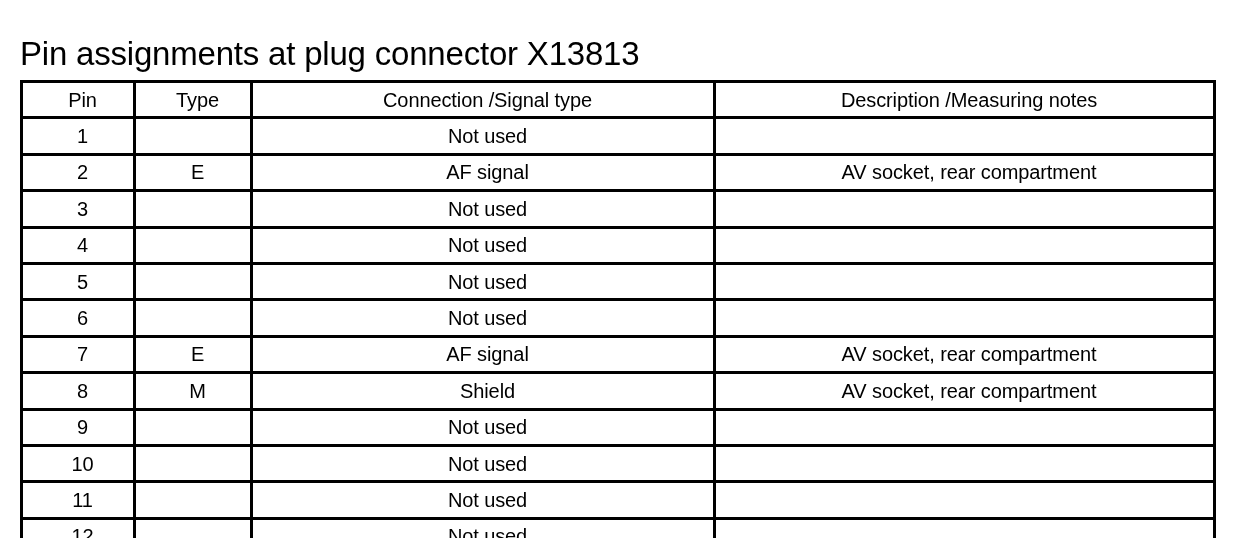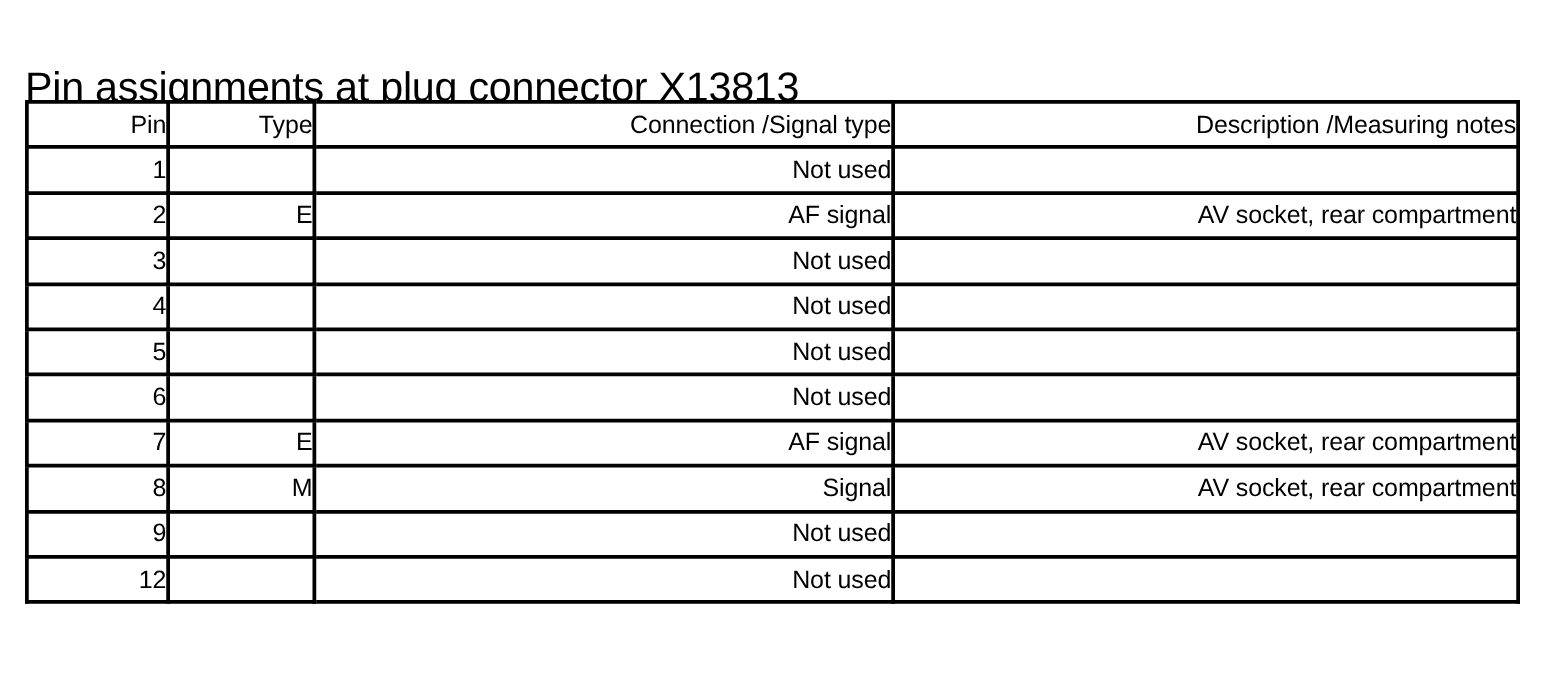--- a/index.html
+++ b/index.html
@@ -18,21 +18,21 @@
   .page {
     position: relative;
     width: 1248px;
     height: 538px;
     background: #ffffff;
   }
 
   .page-title {
     position: absolute;
     left: 20px;
-    top: 26px;
+    top: 10px;
     font-size: 33px;
     font-weight: 400;
     line-height: 44px;
     letter-spacing: -0.2px;
     white-space: nowrap;
     color: #000000;
   }
 
   .pin-table-wrap {
     position: absolute;
@@ -55,21 +55,21 @@
 
   table.pin-table th,
   table.pin-table td {
     border: 3px solid #000000;
     height: 33.4px;
     padding: 0 0 0 9px;
     margin: 0;
     font-size: 20px;
     font-weight: 400;
     line-height: 24px;
-    text-align: right;
+    text-align: center;
     vertical-align: middle;
     white-space: nowrap;
     overflow: hidden;
     color: #000000;
     background: #ffffff;
     letter-spacing: -0.1px;
   }
 
   table.pin-table th {
     font-weight: 400;
@@ -141,25 +141,37 @@
           </tr>
           <tr>
             <td>7</td>
             <td>E</td>
             <td>AF signal</td>
             <td>AV socket, rear compartment</td>
           </tr>
           <tr>
             <td>8</td>
             <td>M</td>
-            <td>Signal</td>
+            <td>Shield</td>
             <td>AV socket, rear compartment</td>
           </tr>
           <tr>
             <td>9</td>
+            <td class="cell-empty"></td>
+            <td>Not used</td>
+            <td class="cell-empty"></td>
+          </tr>
+          <tr>
+            <td>10</td>
+            <td class="cell-empty"></td>
+            <td>Not used</td>
+            <td class="cell-empty"></td>
+          </tr>
+          <tr>
+            <td>11</td>
             <td class="cell-empty"></td>
             <td>Not used</td>
             <td class="cell-empty"></td>
           </tr>
           <tr>
             <td>12</td>
             <td class="cell-empty"></td>
             <td>Not used</td>
             <td class="cell-empty"></td>
           </tr>

